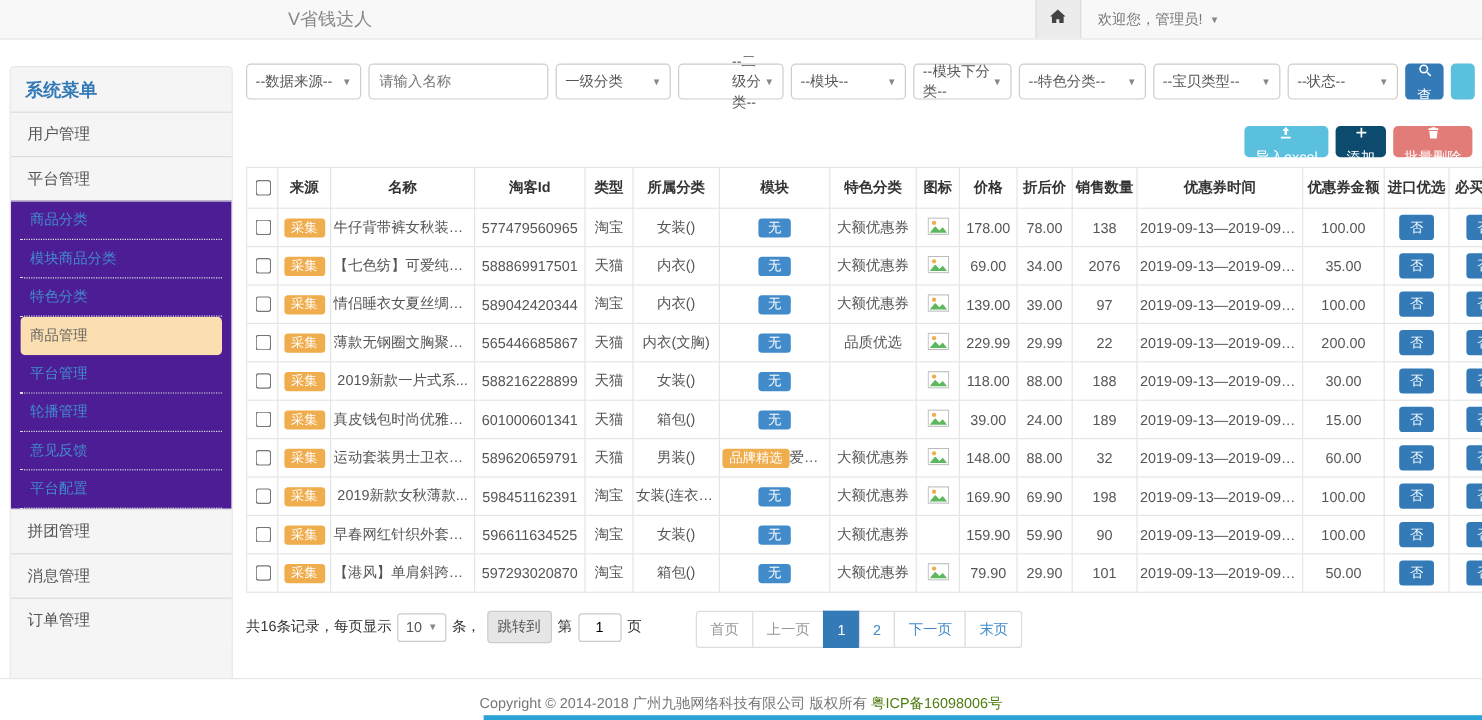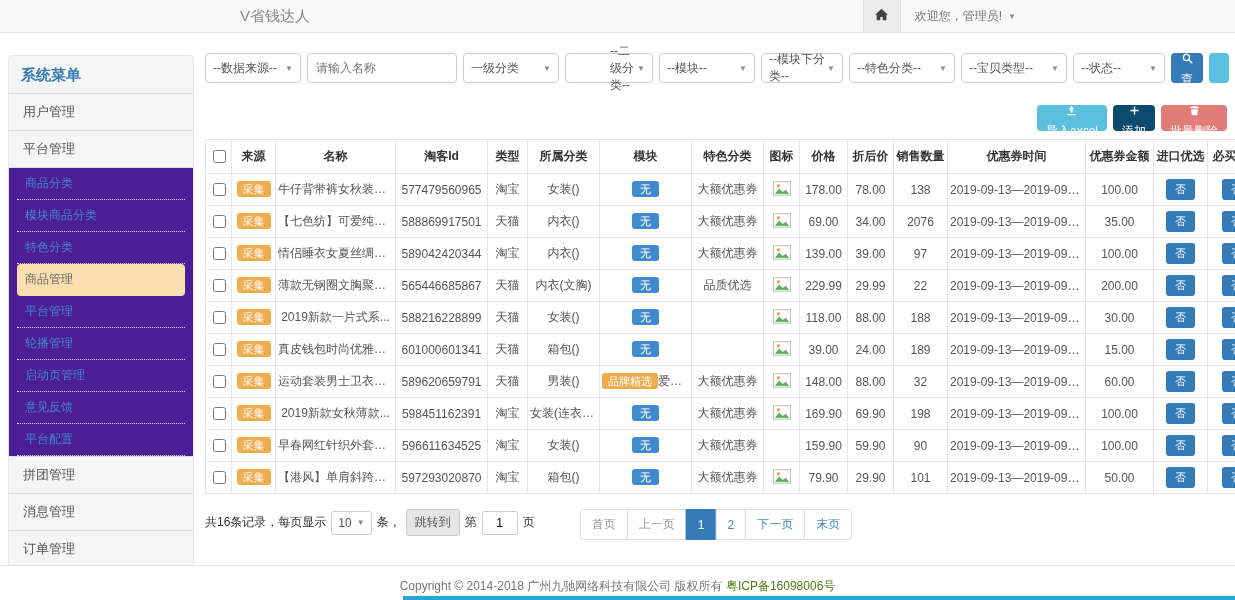--- a/index.html
+++ b/index.html
@@ -110,21 +110,20 @@
     <div>
         <div class="side-group">用户管理</div>
         <div class="side-group">平台管理</div>
         <div class="side-sub">
           <div class="side-sub-item">商品分类</div>
           <div class="side-sub-item">模块商品分类</div>
           <div class="side-sub-item">特色分类</div>
           <div class="side-sub-item active">商品管理</div>
           <div class="side-sub-item">平台管理</div>
           <div class="side-sub-item">轮播管理</div>
-          <div class="side-sub-item">启动页管理</div>
           <div class="side-sub-item">意见反馈</div>
           <div class="side-sub-item">平台配置</div>
         </div>
         <div class="side-group">拼团管理</div>
         <div class="side-group">消息管理</div>
         <div class="side-group">订单管理</div>
       </div>
   </aside>
 
   <main class="main">

